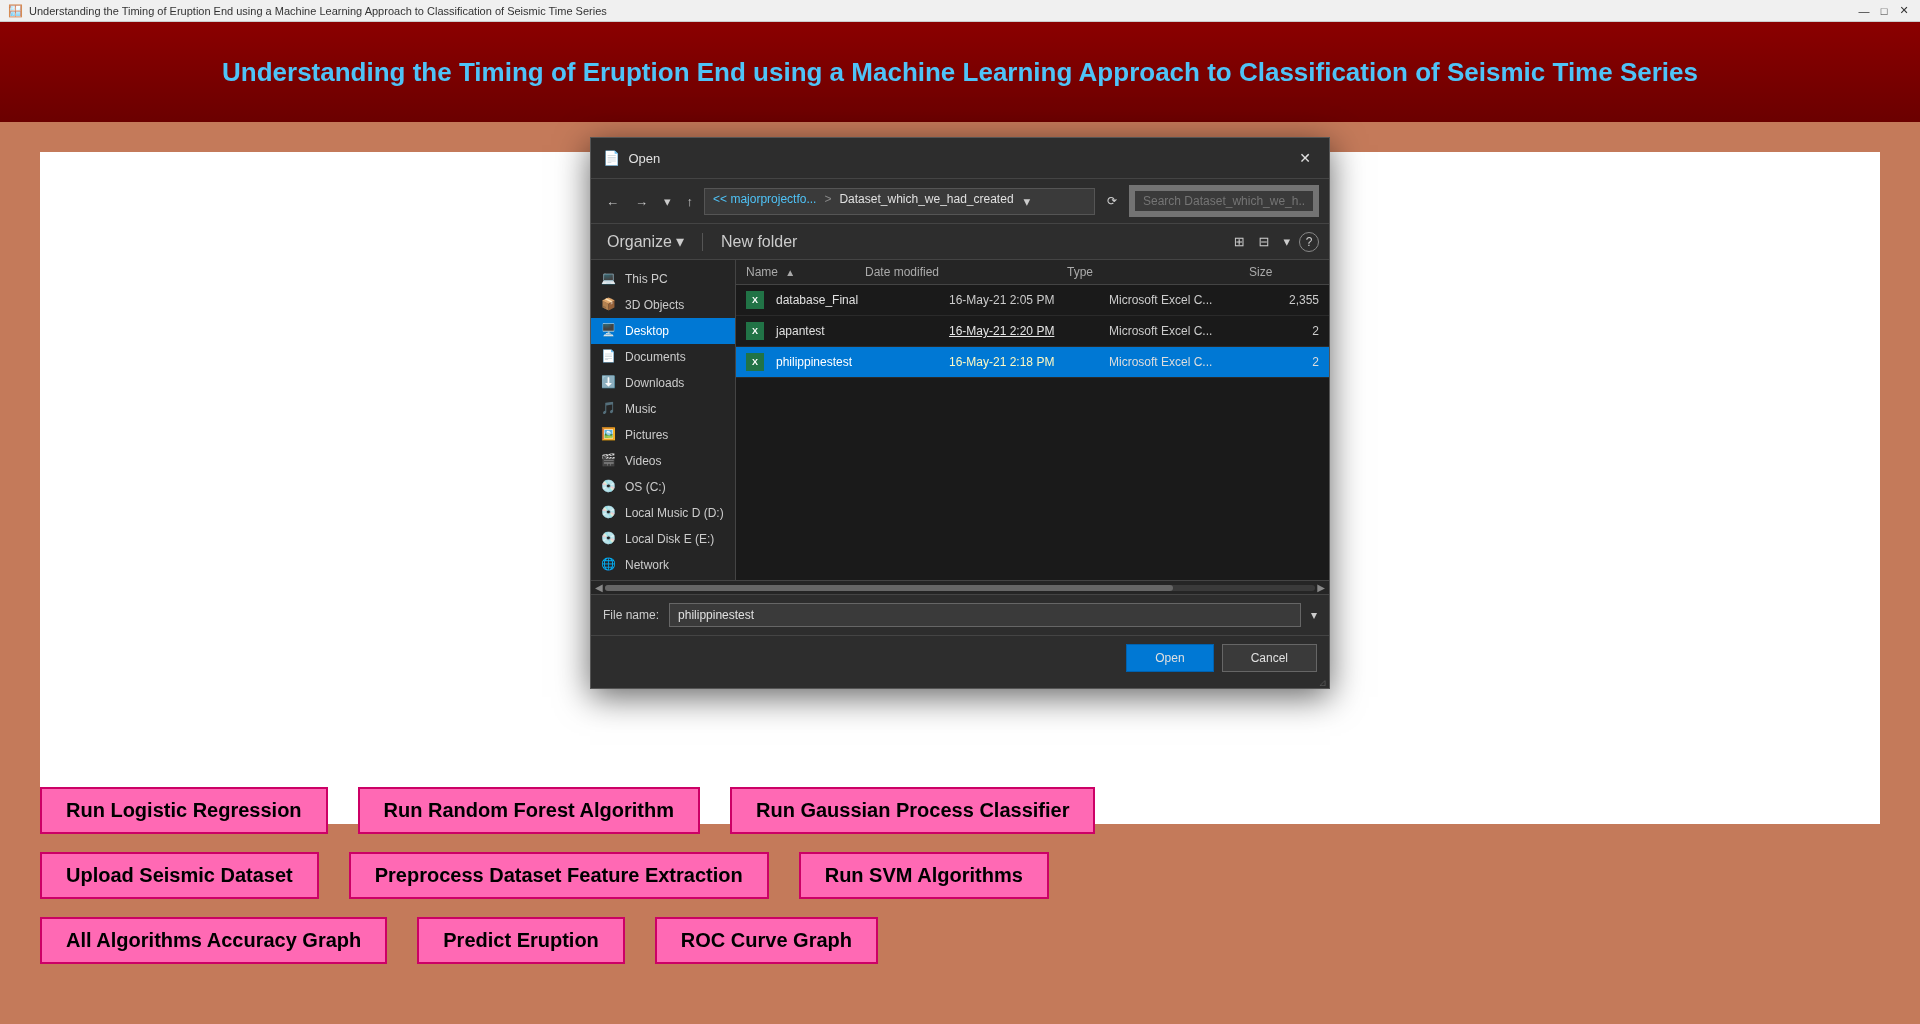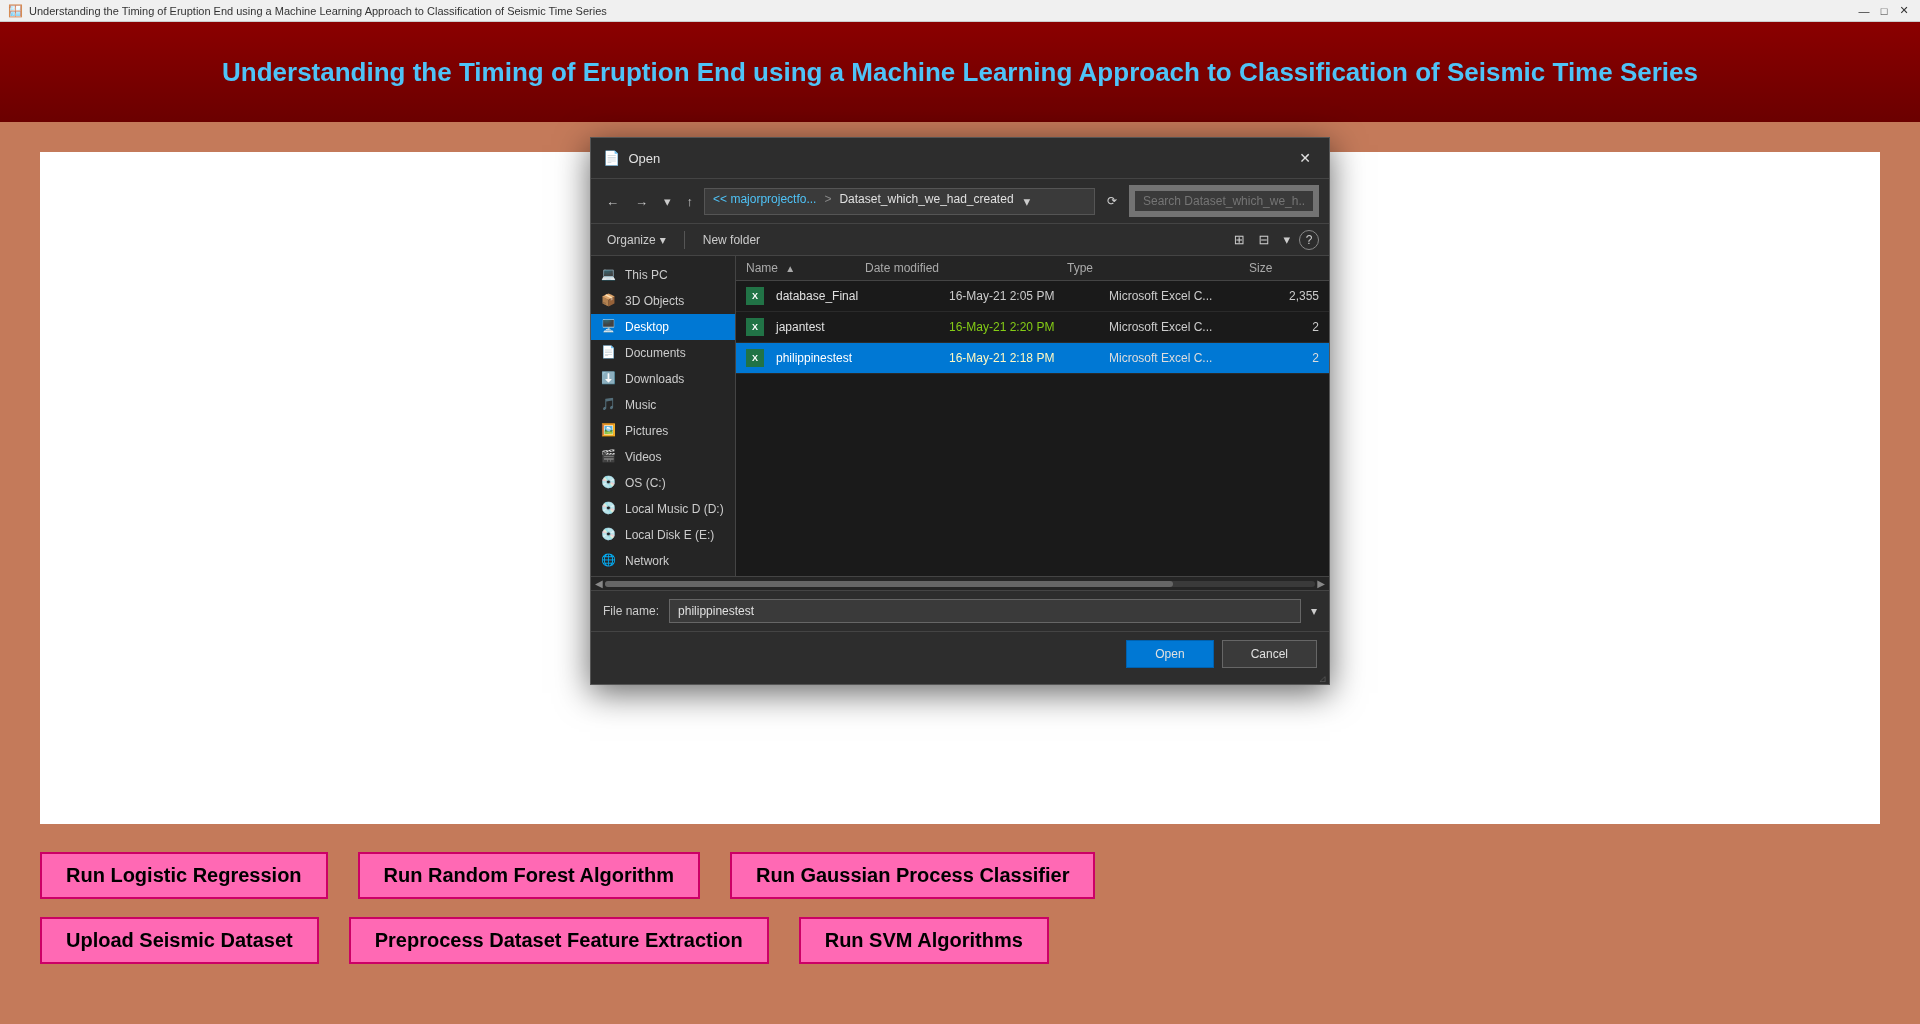--- a/index.html
+++ b/index.html
@@ -218,21 +218,21 @@
       padding: 5px 10px;
       display: flex;
       align-items: center;
       gap: 12px;
       border-bottom: 1px solid #444;
     }
     .toolbar-btn {
       background: none;
       border: none;
       color: #ccc;
-      font-size: 12px;
+      font-size: 16px;
       cursor: pointer;
       padding: 3px 6px;
       display: flex;
       align-items: center;
       gap: 4px;
     }
     .toolbar-sep { width: 1px; height: 18px; background: #555; }
     .toolbar-view-btns { margin-left: auto; display: flex; gap: 4px; align-items: center; }
     .view-btn {
       background: none;
@@ -456,20 +456,25 @@
   <div class="button-panel">
     <div class="button-row">
       <button class="app-button">Run Logistic Regression</button>
       <button class="app-button">Run Random Forest Algorithm</button>
       <button class="app-button">Run Gaussian Process Classifier</button>
     </div>
     <div class="button-row">
       <button class="app-button">Upload Seismic Dataset</button>
       <button class="app-button">Preprocess Dataset Feature Extraction</button>
       <button class="app-button">Run SVM Algorithms</button>
+    </div>
+    <div class="button-row">
+      <button class="app-button">All Algorithms Accuracy Graph</button>
+      <button class="app-button">Predict Eruption</button>
+      <button class="app-button">ROC Curve Graph</button>
     </div>
   </div>
 
   <div class="dialog-overlay">
     <div class="file-dialog">
 
       <div class="dialog-titlebar">
         <div class="dialog-title-left">
           <span style="font-size:14px;">📄</span>
           <span>Open</span>
@@ -588,21 +593,21 @@
             <div class="col-date" style="font-size:12px; color:#ccc;">16-May-21 2:05 PM</div>
             <div class="col-type" style="font-size:12px; color:#ccc;">Microsoft Excel C...</div>
             <div class="col-size" style="font-size:12px; color:#ccc; text-align:right;">2,355</div>
           </div>
 
           <div class="file-row">
             <div class="file-icon-cell">
               <div class="excel-icon">X</div>
             </div>
             <div class="col-name" style="flex:1; font-size:12px; color:#e0e0e0;">japantest</div>
-            <div class="col-date" style="font-size:12px; color:#84cc16;">16-May-21 2:20 PM</div>
+            <div class="col-date" style="font-size:12px; color:#e5e5e5;text-decoration:underline;">16-May-21 2:20 PM</div>
             <div class="col-type" style="font-size:12px; color:#ccc;">Microsoft Excel C...</div>
             <div class="col-size" style="font-size:12px; color:#ccc; text-align:right;">2</div>
           </div>
 
           <div class="file-row selected">
             <div class="file-icon-cell">
               <div class="excel-icon">X</div>
             </div>
             <div class="col-name" style="flex:1; font-size:12px; color:#fff;">philippinestest</div>
             <div class="col-date" style="font-size:12px; color:#fef9c3;">16-May-21 2:18 PM</div>

